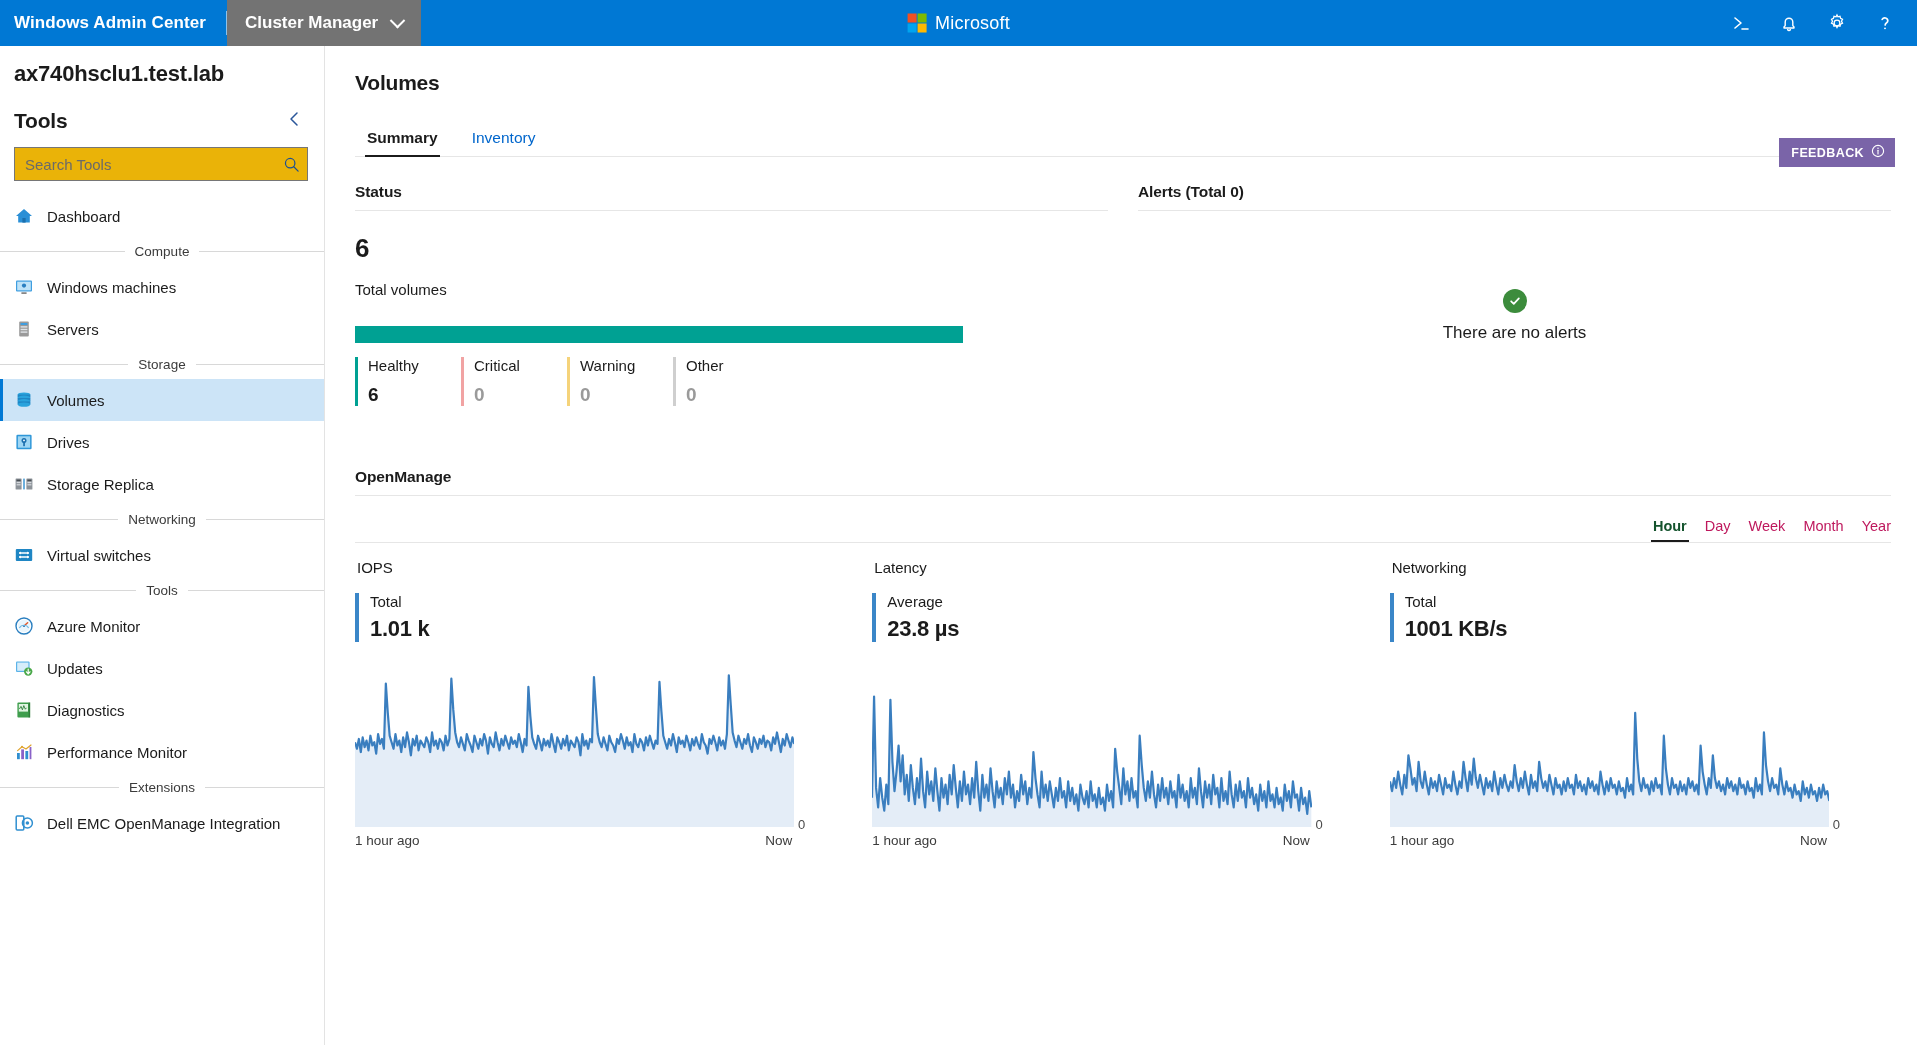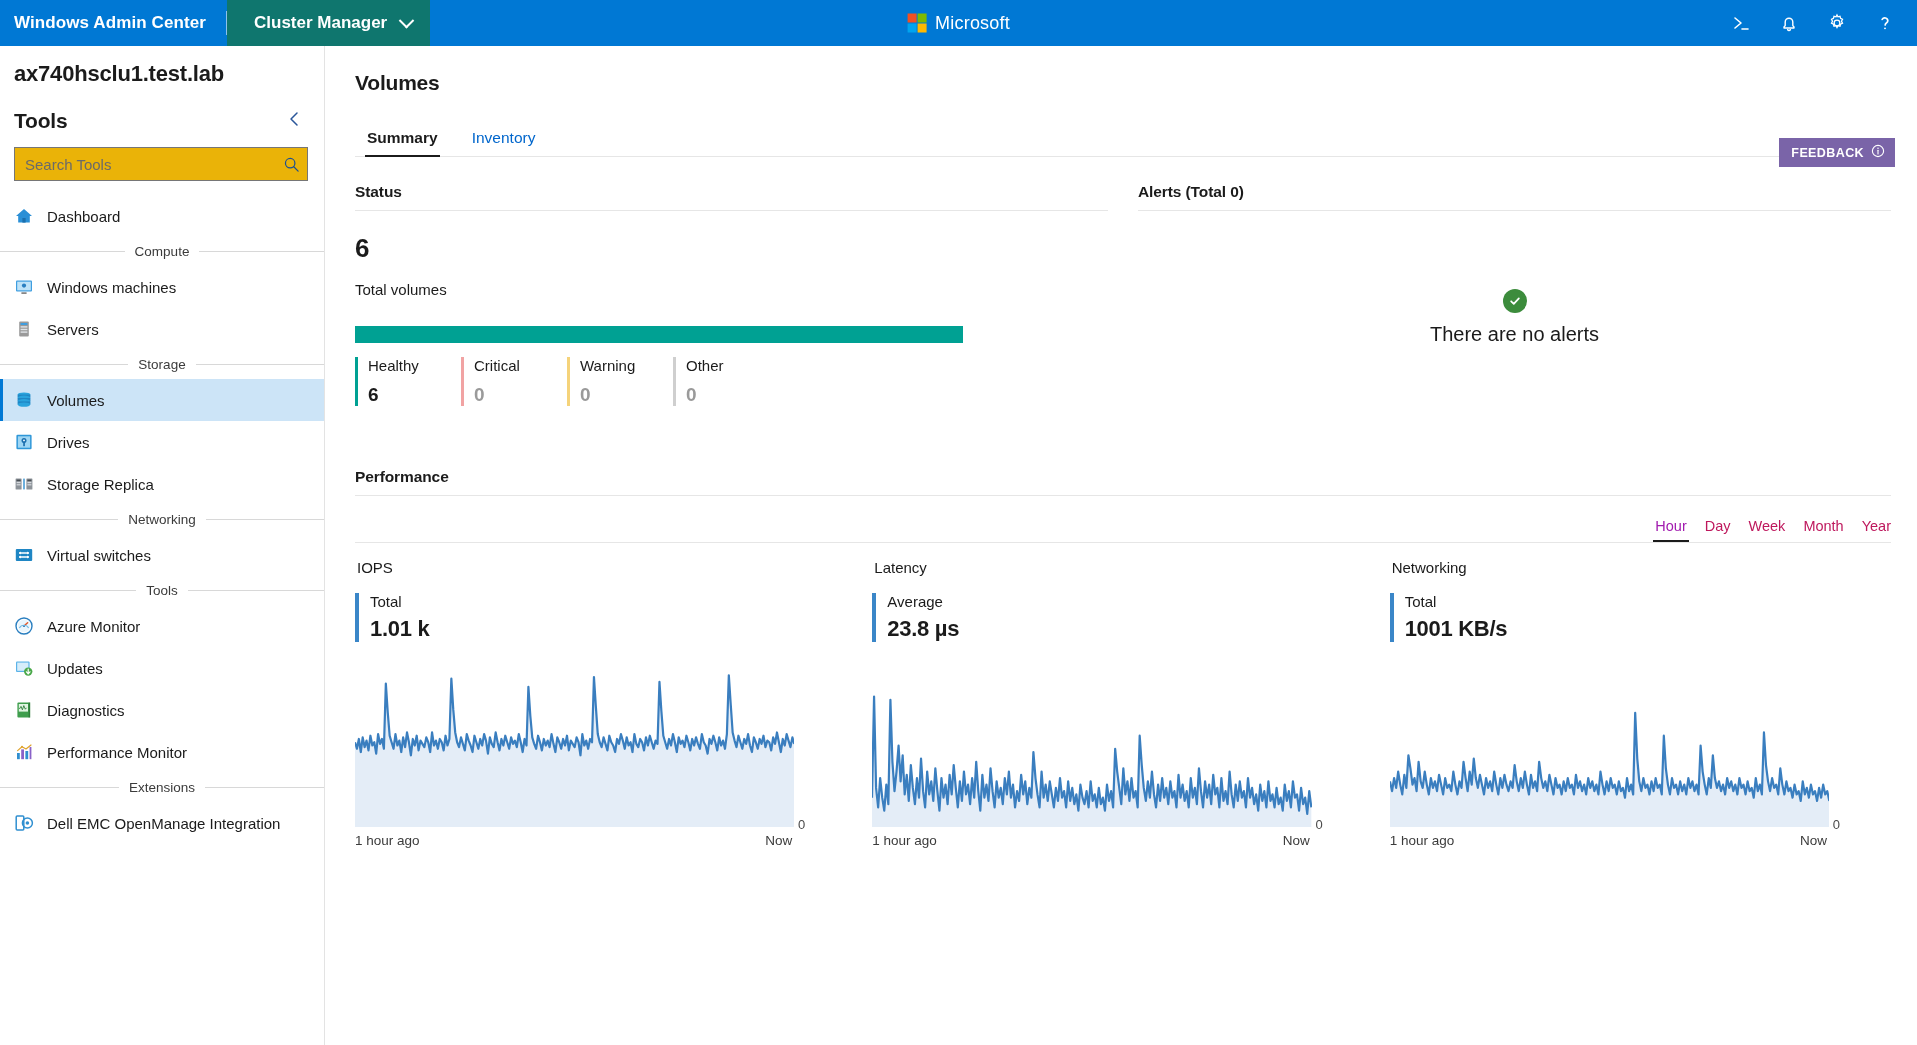--- a/index.html
+++ b/index.html
@@ -21,22 +21,22 @@
     color: #fff;
   }
   #brand-group { display: flex; align-items: center; height: 100%; }
   .brand-title {
     font-size: 17px; font-weight: 600; padding: 0 20px 0 14px;
     letter-spacing: .1px; white-space: nowrap;
   }
   .brand-sep { width: 1px; height: 24px; background: rgba(255,255,255,.55); }
   #solution-chip {
     display: flex; align-items: center; gap: 14px;
-    height: 100%; padding: 0 18px 0 27px;
-    background: #0f766e; font-size: 17px; font-weight: 600;
+    height: 100%; padding: 0 18px 0 18px;
+    background: #737373; font-size: 17px; font-weight: 600;
     white-space: nowrap;
   }
   .chev-down {
     width: 11px; height: 11px;
     border-right: 2px solid #fff; border-bottom: 2px solid #fff;
     transform: rotate(45deg) translate(-2px,-2px);
   }
   #ms-logo {
     position: absolute; left: 50%; top: 50%;
     transform: translate(-50%,-50%);
@@ -162,35 +162,35 @@
   .legend-cell.zero .val { color: #9a9a9a; font-weight: 600; }
 
   #alerts-body {
     display: flex; flex-direction: column; align-items: center;
     justify-content: center; padding-top: 78px;
   }
   .check-circle {
     width: 24px; height: 24px; border-radius: 50%; background: #3c8c3c;
     display: flex; align-items: center; justify-content: center;
   }
-  #no-alerts-text { font-size: 20px; margin-top: 10px; color: #1b1b1b; }
+  #no-alerts-text { font-size: 17px; margin-top: 10px; color: #1b1b1b; }
 
   
   #perf { padding: 0 26px 0 30px; margin-top: 62px; }
   #perf-head {
     font-size: 15.5px; font-weight: 700; padding-bottom: 9px;
     border-bottom: 1px solid #e6e6e6; letter-spacing: -.1px;
   }
   #range-row { display: flex; justify-content: flex-end; margin-top: 22px; }
   #ranges { display: flex; gap: 18px; }
   .range {
     font-size: 14.5px; color: #be185d; cursor: pointer; position: relative;
     padding-bottom: 8px;
   }
-  .range.active { color: #a21caf; font-weight: 400; }
+  .range.active { color: #14532d; font-weight: 700; }
   .range.active::after {
     content: ""; position: absolute; left: -2px; right: -2px; bottom: 0;
     height: 2.5px; background: #1b1b1b;
   }
   #range-rule { height: 1px; background: #e6e6e6; }
 
   #metrics { display: flex; gap: 16px; margin-top: 0; align-items: flex-end; }
   .metric { flex: 1; min-width: 0; padding-right: 62px; }
   .metric-title { font-size: 15px; padding: 16px 0 0 2px; }
   .metric-kpi { display: flex; margin-top: 17px; }
@@ -515,21 +515,21 @@
             <svg width="14" height="14" viewBox="0 0 16 16" fill="none" stroke="#fff" stroke-width="2" stroke-linecap="round" stroke-linejoin="round">
               <path d="M3.6 8.3 L6.6 11.2 L12.4 5"></path>
             </svg>
           </div>
           <div id="no-alerts-text">There are no alerts</div>
         </div>
       </section>
     </div>
 
     <section id="perf">
-      <div id="perf-head">Performance</div>
+      <div id="perf-head">OpenManage</div>
 
       <div id="range-row">
         <div id="ranges">
             <div class="range active">Hour</div>
             <div class="range">Day</div>
             <div class="range">Week</div>
             <div class="range">Month</div>
             <div class="range">Year</div>
           </div>
       </div>

